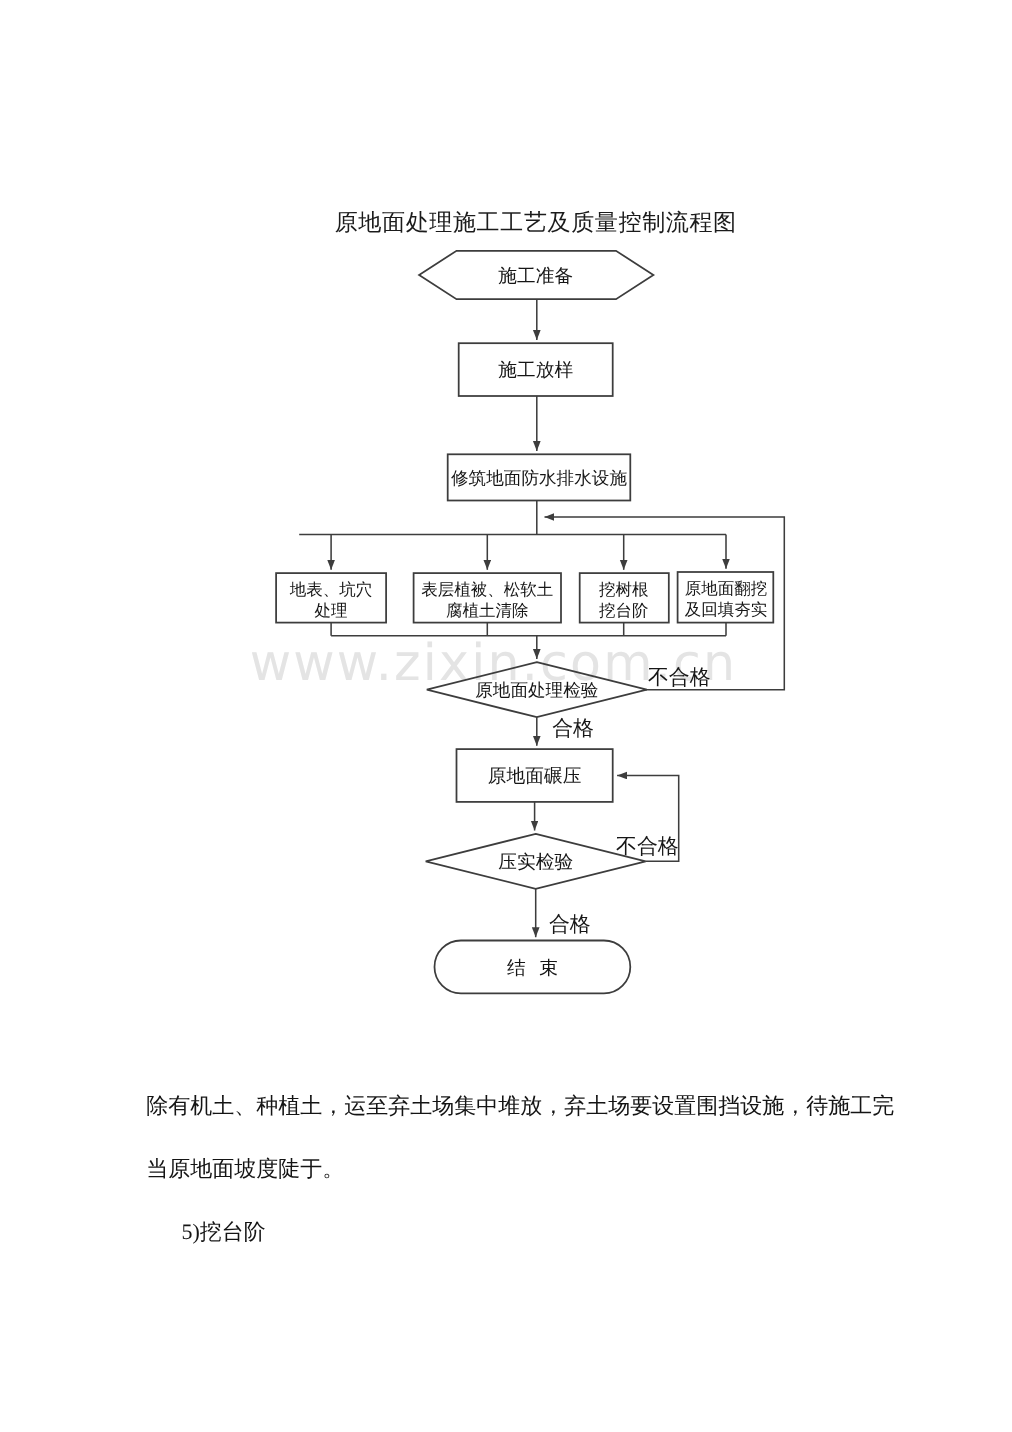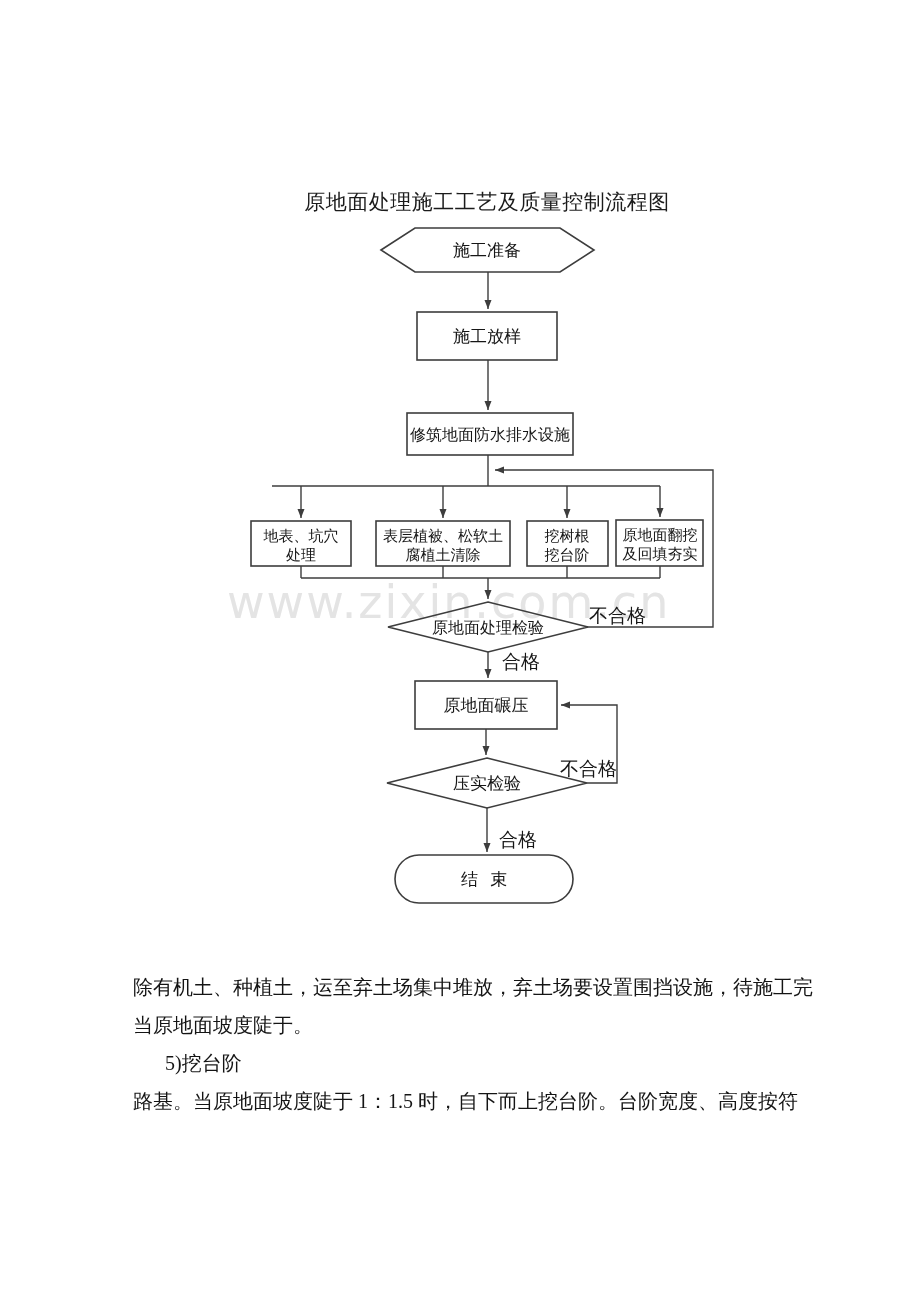--- a/index.html
+++ b/index.html
@@ -46,21 +46,21 @@
   .t-label{font-size:19px;text-anchor:start;}
   .t-end{font-size:17px;text-anchor:middle;letter-spacing:4px;}
   .body-text{
     position:absolute;
     left:133px;top:968px;width:672px;
     font-size:20px;
     line-height:38px;
     color:#141414;
     z-index:2;
   }
-  .body-line{white-space:nowrap;}
+  .body-line{white-space:nowrap;margin-top:19px;}
   .body-line.indent{text-indent:1.6em;font-family:Liberation Serif, serif;}
 </style>
 </head>
 <body>
 
 <div class="page">
 
   <div class="doc-title">原地面处理施工工艺及质量控制流程图</div>
 
   <div class="watermark">www.zixin.com.cn</div>
@@ -140,16 +140,15 @@
     <text class="t-label" x="499" y="846">合格</text>
 
     <rect class="shape" x="395" y="855" width="178" height="48" rx="24" ry="24"></rect>
     <text class="t-end" x="486" y="885">结 束</text>
   </svg>
 
   <div class="body-text">
     <div class="body-line">除有机土、种植土，运至弃土场集中堆放，弃土场要设置围挡设施，待施工完</div>
     <div class="body-line">当原地面坡度陡于。</div>
     <div class="body-line indent">5)挖台阶</div>
-    <div class="body-line">路基。当原地面坡度陡于 1：1.5 时，自下而上挖台阶。台阶宽度、高度按符</div>
   </div>
 
 </div>
 
 </body></html>

